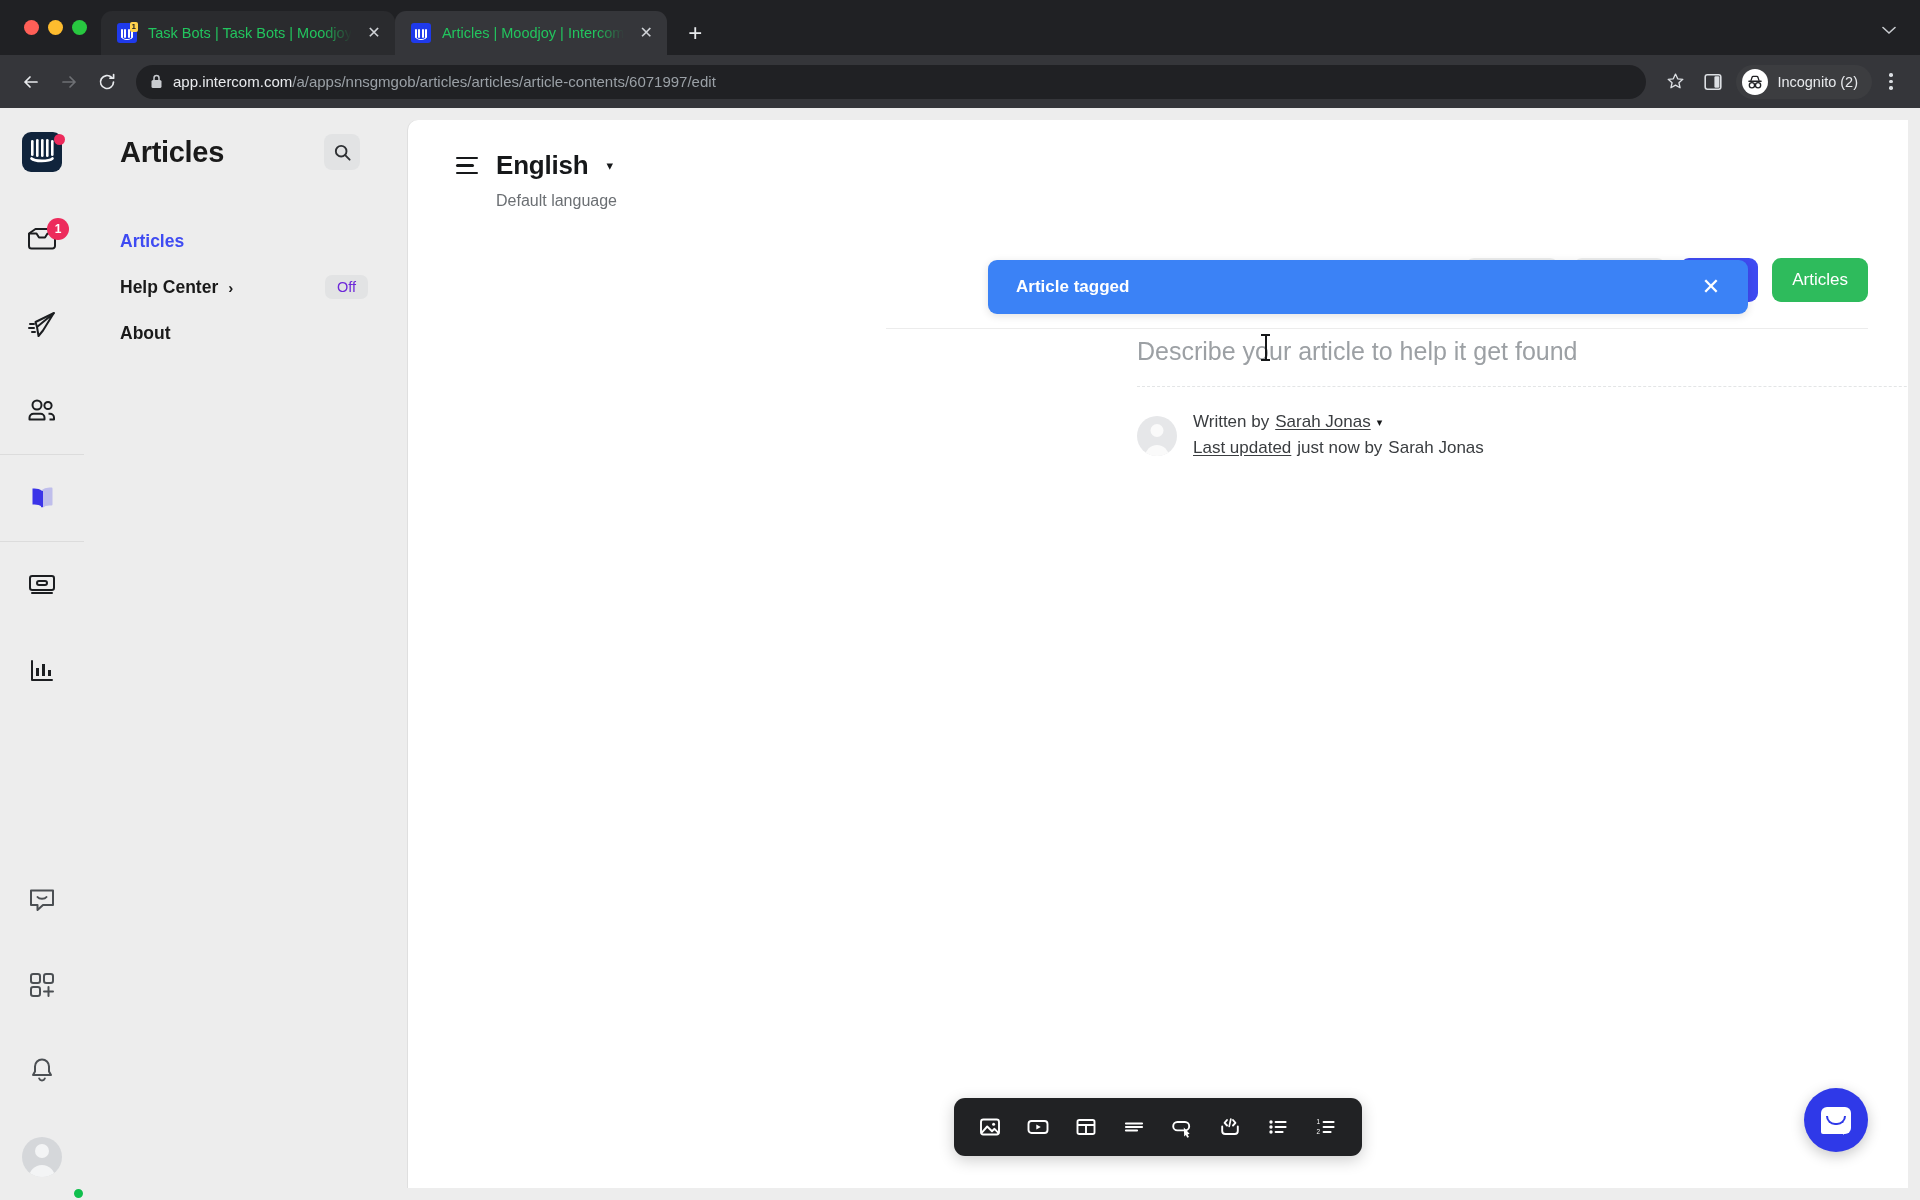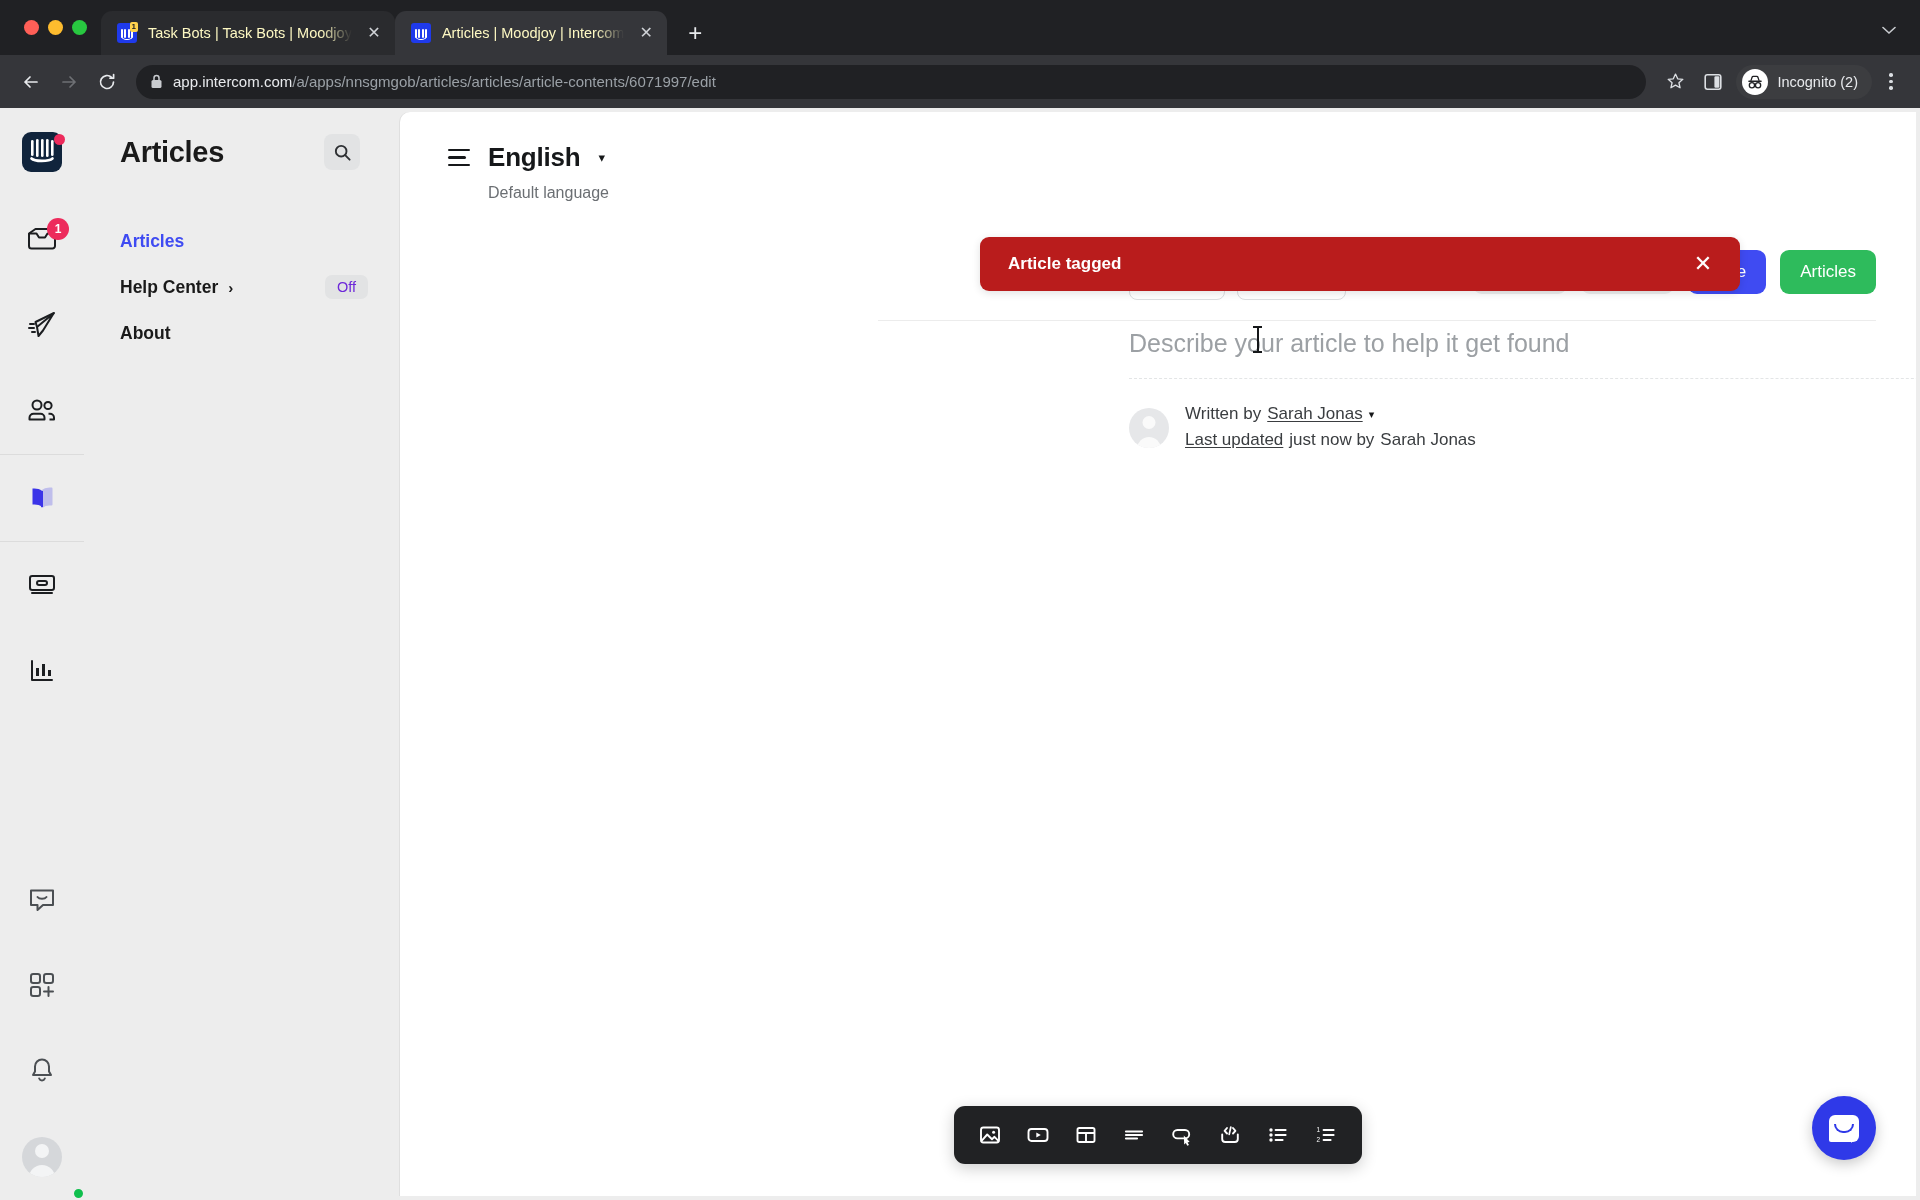--- a/index.html
+++ b/index.html
@@ -40,21 +40,21 @@
   .tab-favicon .ic-smile {
     position: absolute; bottom: 3px; left: 50%; transform: translateX(-50%);
     width: 12px; height: 5px; border: 1.6px solid #fff; border-top: none;
     border-radius: 0 0 9px 9px;
   }
   .tab-badge {
     position: absolute; top: -1px; right: -1px; background: #ffd24d; color: #222;
     font-size: 8px; line-height: 8px; padding: 1px 2px; border-radius: 2px; font-weight: 700;
   }
   .tab-title {
-    font-size: 14.5px; color: #fef9c3; white-space: nowrap; overflow: hidden;
+    font-size: 14.5px; color: #22c55e; white-space: nowrap; overflow: hidden;
     flex: 1; -webkit-mask-image: linear-gradient(to right, #000 85%, transparent 100%);
     mask-image: linear-gradient(to right, #000 85%, transparent 100%);
   }
   .tab-close {
     width: 22px; height: 22px; flex: 0 0 22px; border-radius: 50%;
     display: flex; align-items: center; justify-content: center;
     color: #cfd2d6; font-size: 16px; line-height: 1;
   }
   .newtab {
     width: 36px; height: 36px; margin-left: 10px; margin-bottom: 4px;
@@ -155,21 +155,21 @@
   .nav-row .lbl { font-size: 17.5px; font-weight: 700; color: #1a1a1a; display: flex; align-items: center; gap: 10px; }
   .nav-row.active .lbl { color: #3f4bf2; }
   .nav-chevron { font-size: 15px; color: #1a1a1a; font-weight: 700; }
   .pill-off {
     font-size: 14.5px; color: #6d28d9; background: #e2e3e4;
     padding: 4px 12px; border-radius: 7px; font-weight: 400;
   }
 
   
   #editor {
-    flex: 1; background: #fff; margin: 4px; border-radius: 10px 0 0 0;
+    flex: 1; background: #fff; margin: 12px; border-radius: 10px 0 0 0;
     position: relative; overflow: hidden;
     box-shadow: -1px 0 0 rgba(0,0,0,0.06);
   }
 
   #editor-header {
     height: 120px; position: relative; padding: 30px 48px 0 48px;
   }
   #hdr-left { position: absolute; left: 48px; top: 30px; }
   #hdr-lang-row { display: flex; align-items: center; gap: 18px; }
   #hamburger { display: flex; flex-direction: column; gap: 5px; width: 22px; }
@@ -189,22 +189,22 @@
     font-size: 17px; padding: 0 20px; font-weight: 400; white-space: nowrap; border: none;
     font-family: "Liberation Sans", sans-serif;
   }
   .btn.grey { background: #eceded; color: #16181a; }
   .btn.blue { background: #3f4bf2; color: #fff; }
   .btn.green { background: #2ebb5c; color: #fff; }
   .btn .caret { font-size: 11px; margin-left: 9px; }
 
   
   #toast {
-    position: absolute; left: 580px; top: 125px; width: 760px; height: 54px;
-    background: #b91c1c; border-radius: 9px;
+    position: absolute; left: 580px; top: 140px; width: 760px; height: 54px;
+    background: #3b82f6; border-radius: 9px;
     display: flex; align-items: center; justify-content: space-between;
     padding: 0 24px 0 28px; z-index: 40;
     box-shadow: 0 2px 8px rgba(0,0,0,0.12);
   }
   #toast-msg { color: #fff; font-size: 17px; font-weight: 700; }
   #toast-close { color: #fff; font-size: 22px; line-height: 1; width: 26px; height: 26px; display: flex; align-items: center; justify-content: center; }
 
   
   #doc { padding: 34px 0 0 729px; }
   #tags-row { display: flex; align-items: center; gap: 12px; }

